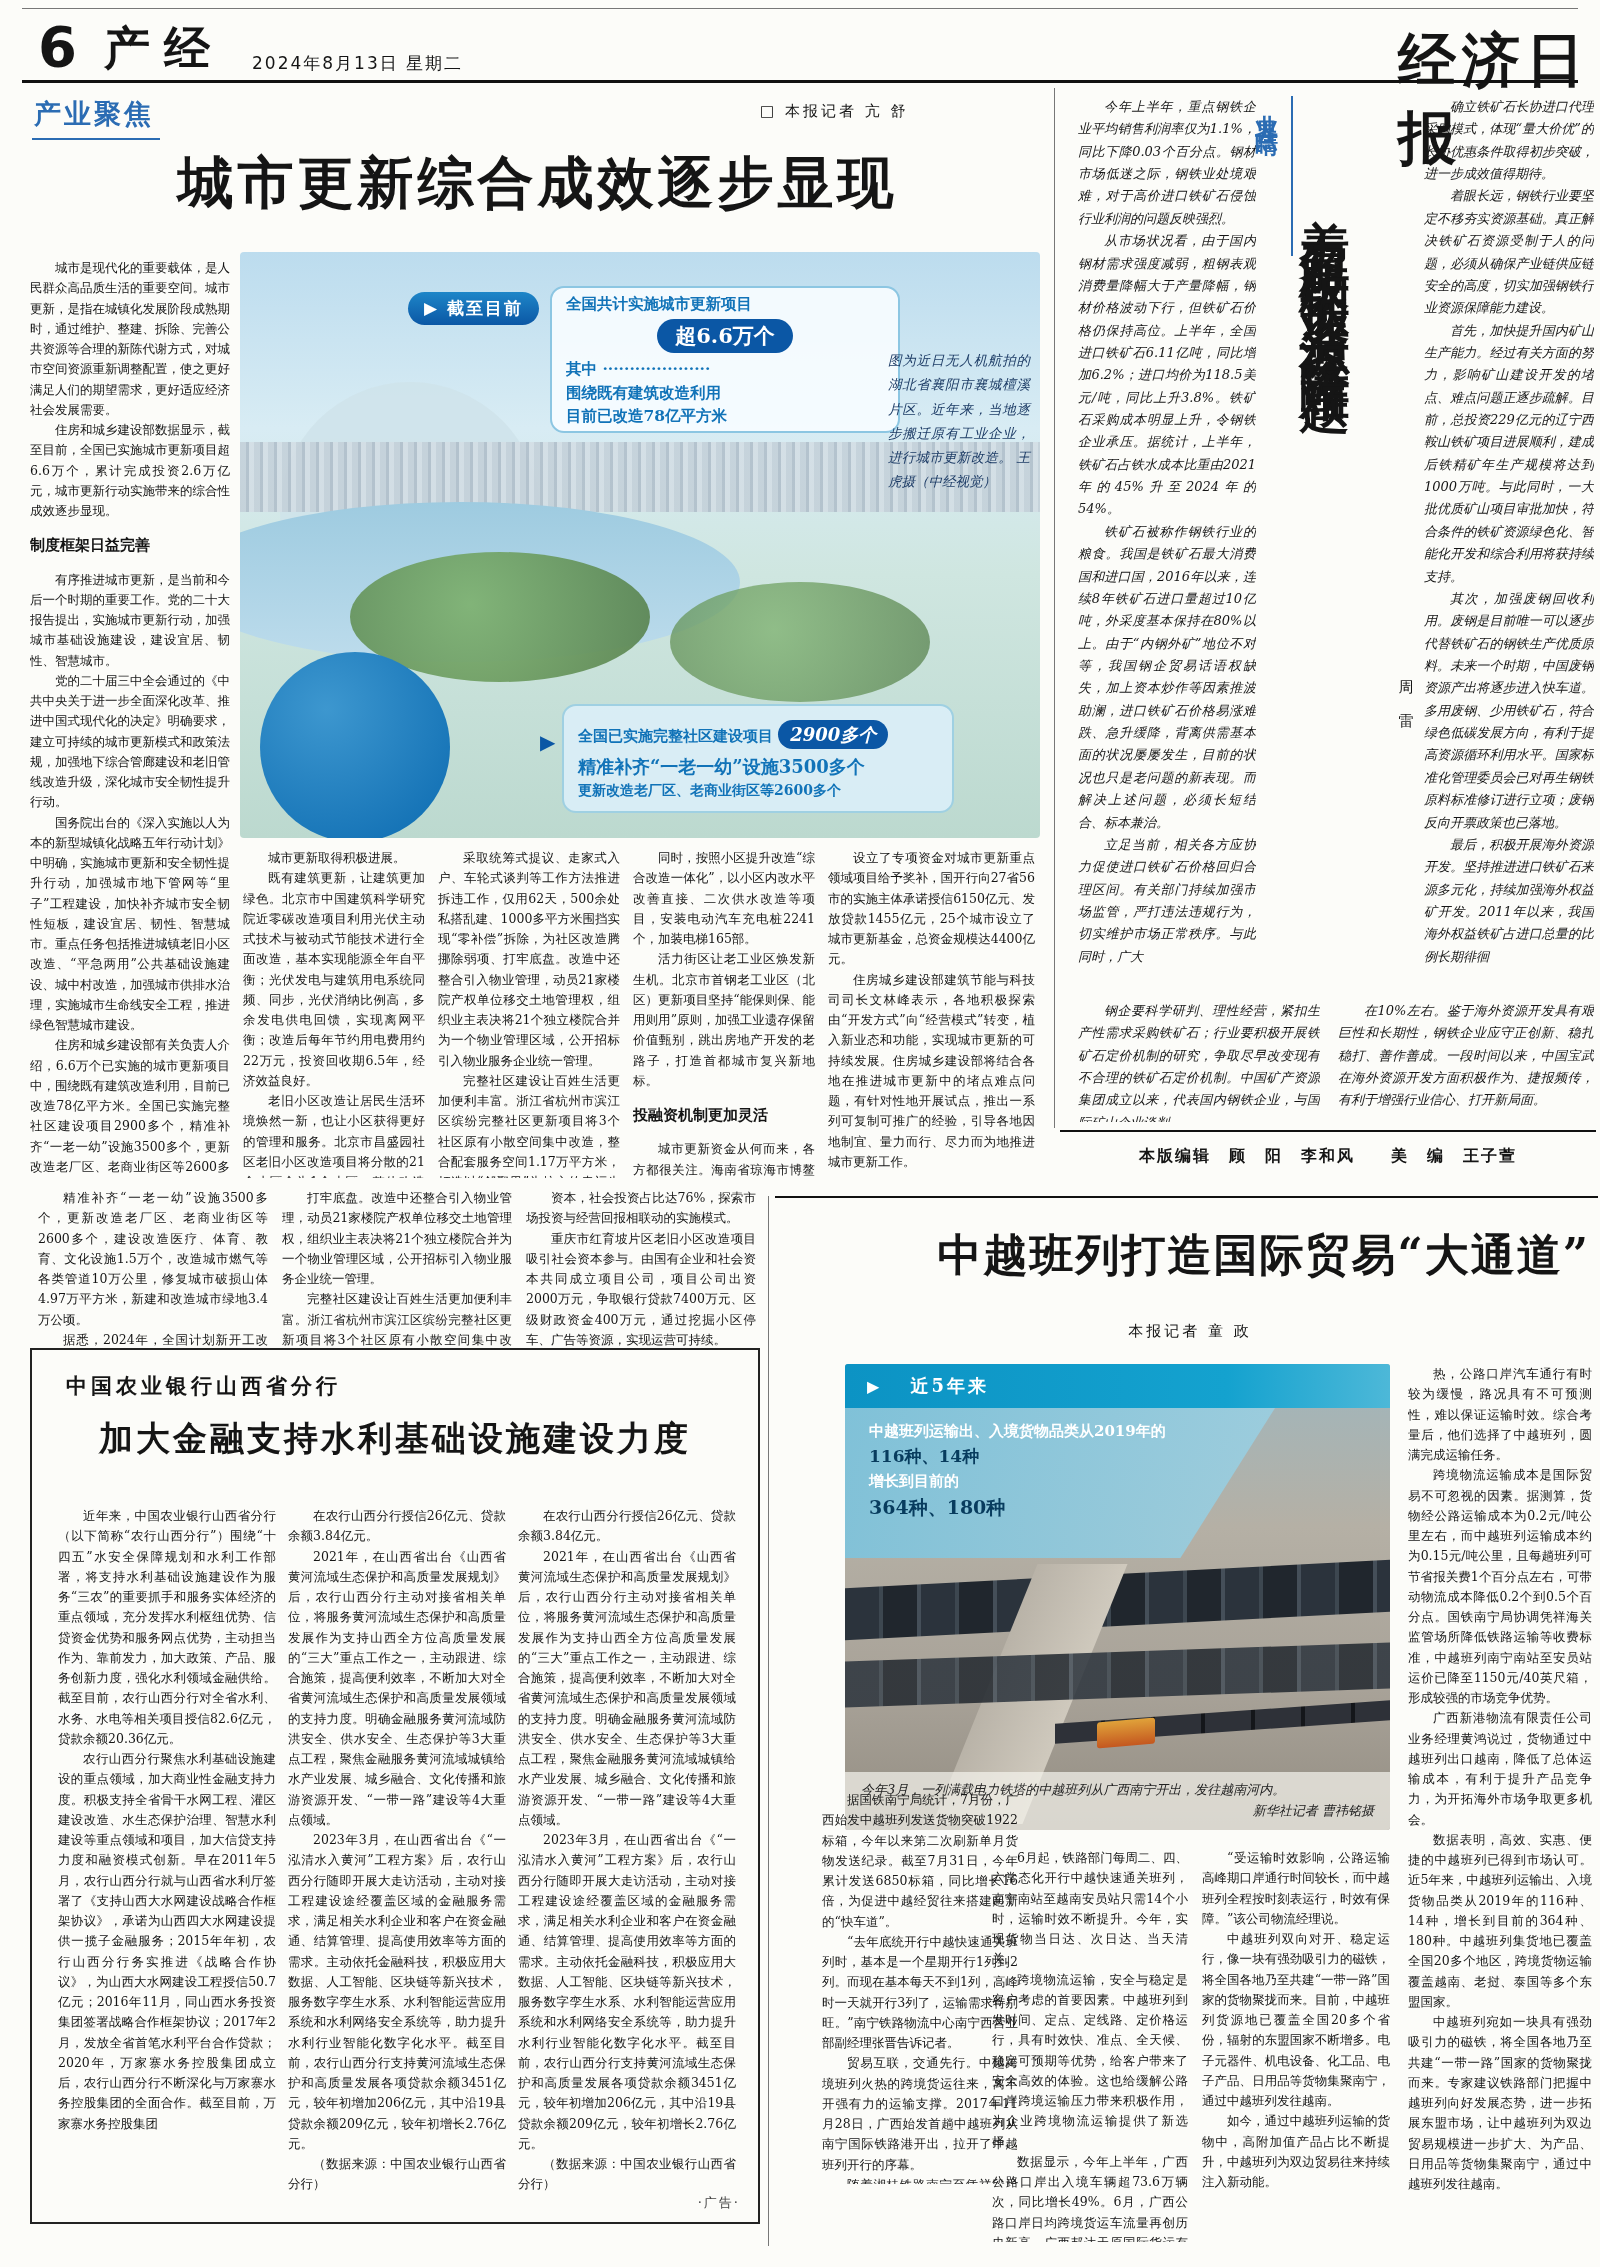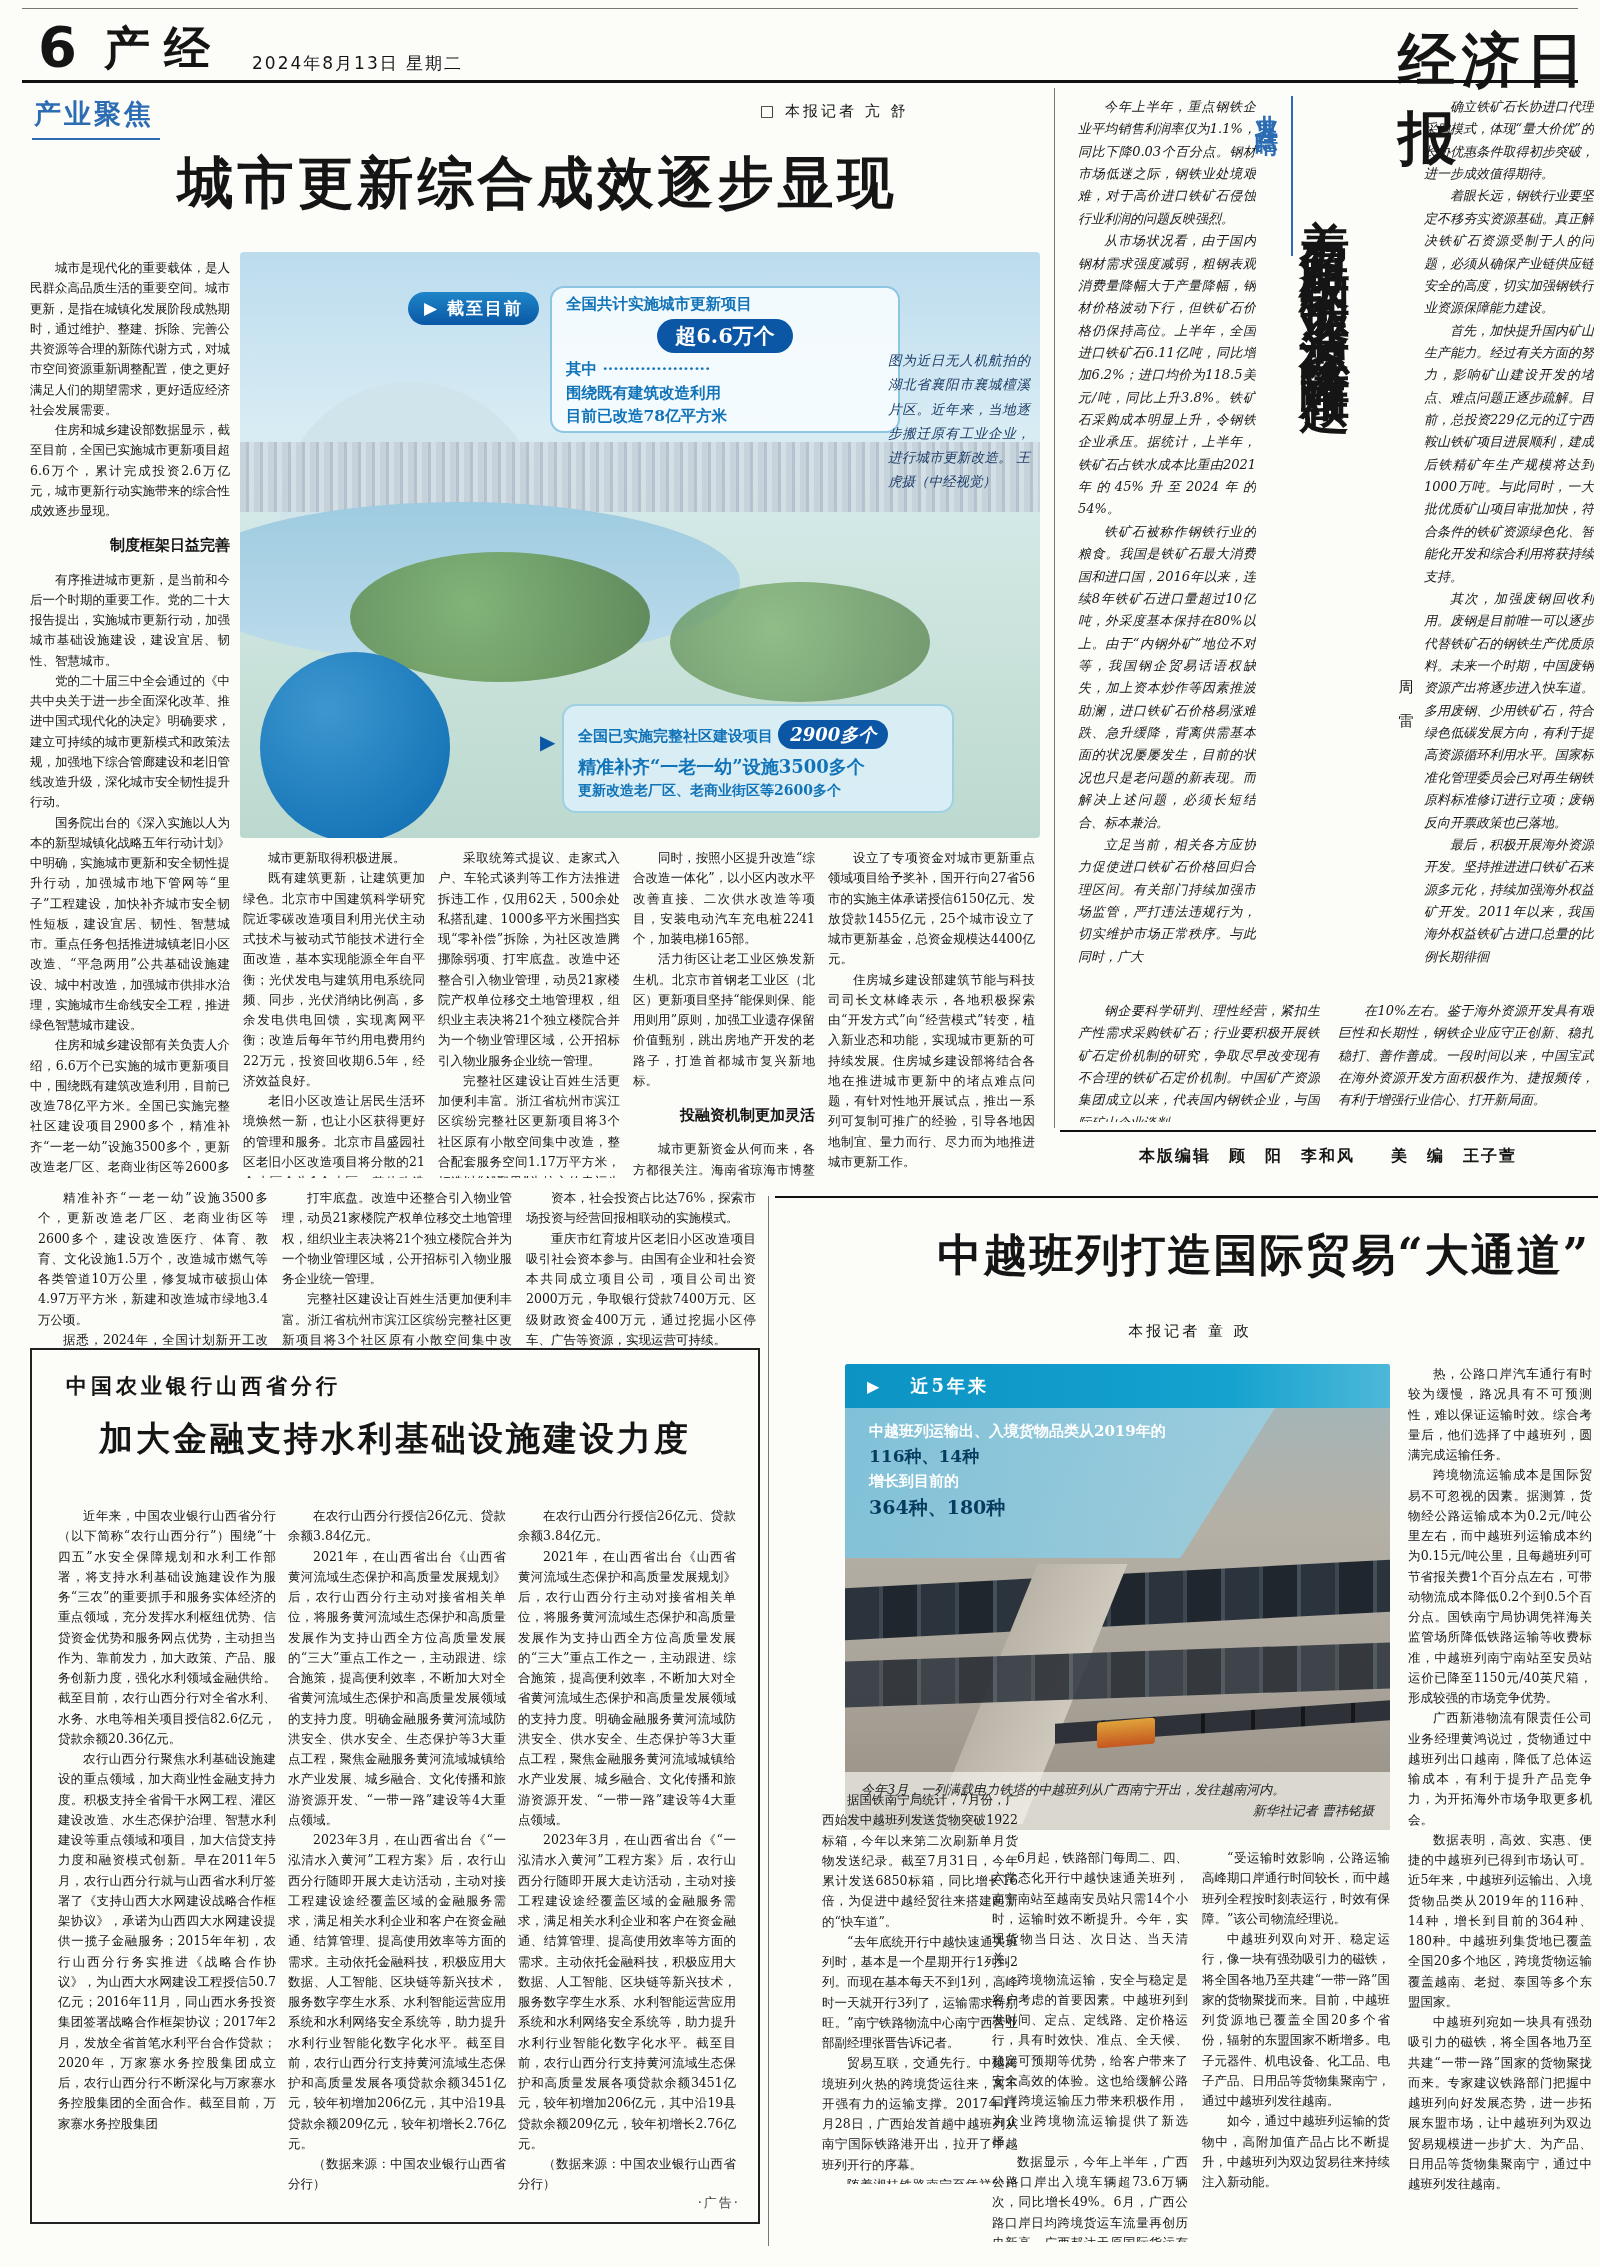--- a/index.html
+++ b/index.html
@@ -10,21 +10,21 @@
   .rule{background:#111;}
   .thinrule{background:#777;}
   
   .pageno{font-size:56px;font-weight:900;}
   .section-name{font-size:46px;font-weight:900;letter-spacing:14px;}
   .date{font-size:17px;letter-spacing:2px;}
   .masthead{font-size:58px;font-weight:700;letter-spacing:6px;}
   
   .colbox{font-size:12.5px;line-height:1.62;text-align:justify;overflow:hidden;}
   .colbox p{margin:0;text-indent:2em;}
-  .colbox p.sub-head{text-indent:0;text-align:right;font-weight:700;font-size:15px;
+  .colbox p.sub-head{text-indent:0;text-align:left;font-weight:700;font-size:15px;
         font-family:"DejaVu Sans","Liberation Sans",sans-serif;margin:12px 0;}
   .kai{font-style:italic;font-size:13px;line-height:1.72;}
   
   .kicker{color:#2b6cb3;font-size:27px;font-weight:800;border-bottom:2px solid #2b6cb3;
         padding:0 6px 6px 2px;letter-spacing:3px;}
   .main-headline{font-size:56px;font-weight:900;letter-spacing:4px;text-align:center;}
   .byline{font-size:15px;letter-spacing:3px;}
   
   .photo1{background:linear-gradient(180deg,#bcdcee 0%,#d8ecf4 30%,#cfe6e0 55%,#bcd9cf 100%);
         border-radius:4px;overflow:hidden;}

